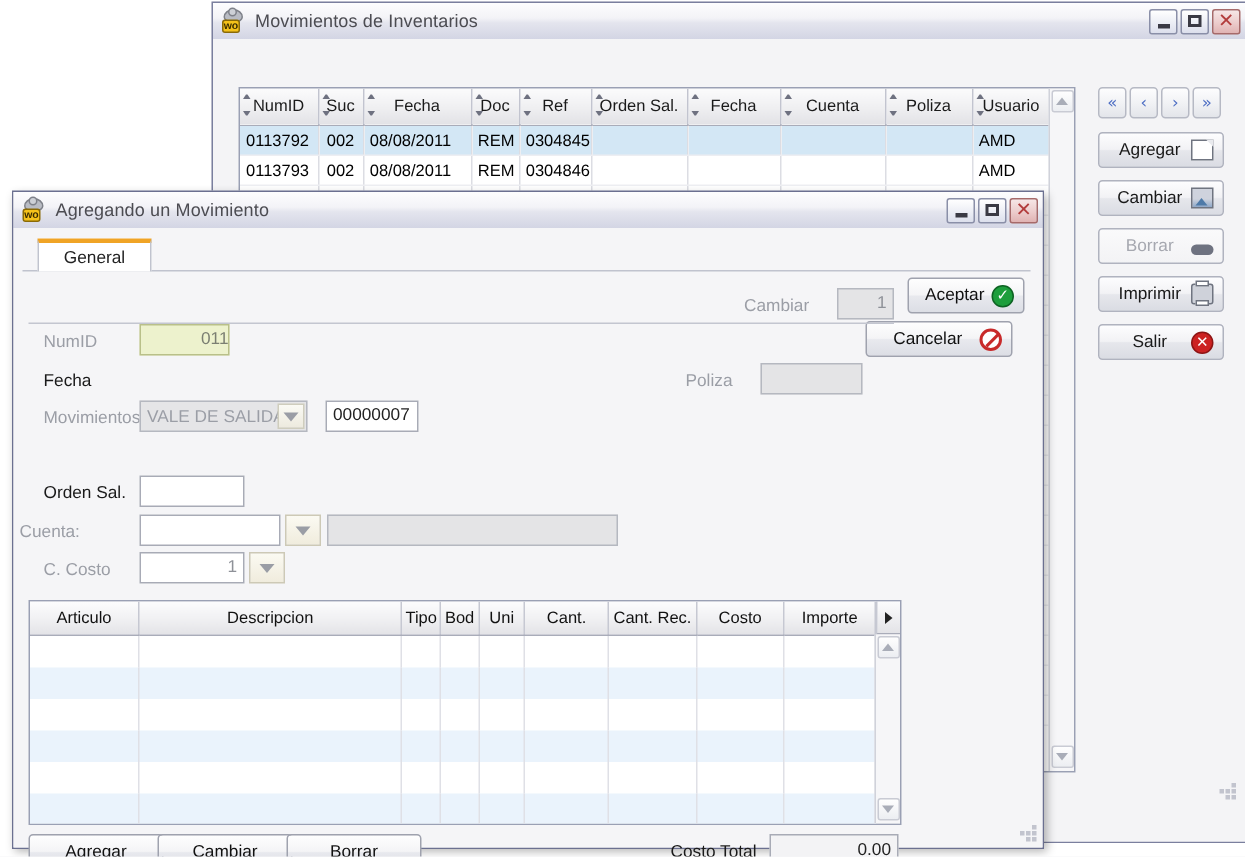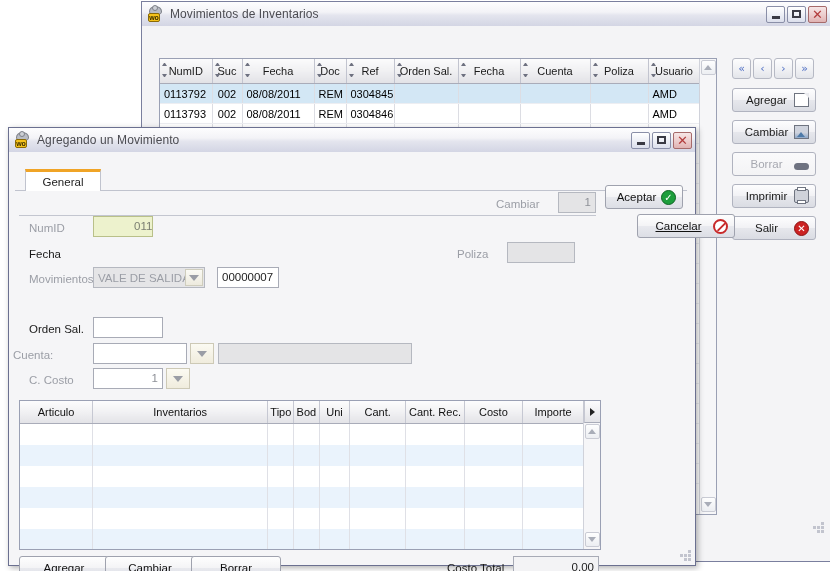--- a/index.html
+++ b/index.html
@@ -96,21 +96,21 @@
   .ic.print:after{content:"";position:absolute;left:2px;bottom:-2px;width:9px;height:4px;
      background:#fff;border:1px solid #6f7480;box-sizing:border-box;}
   .ic.xred{width:15px;height:15px;border-radius:50%;background:#cc2222;border:1px solid #8d1414;
      box-sizing:border-box;color:#fff;font-size:10px;line-height:13px;text-align:center;
      font-weight:bold;font-family:"DejaVu Sans",sans-serif;}
 
   
   #fgwin{left:8px;top:127px;width:686px;height:437px;border:1px solid #6b7090;
      box-shadow:2px 2px 6px rgba(0,0,0,.30);}
   #fgwin .body{position:absolute;left:0;top:24px;right:0;bottom:0;background:#f5f5f7;}
-  .tabstrip{position:absolute;left:6px;top:17px;right:8px;height:22px;}
+  .tabstrip{position:absolute;left:6px;top:7px;right:8px;height:22px;}
   .tab{position:absolute;left:10px;top:0;height:22px;min-width:76px;padding:0 14px;
      background:#fff;border:1px solid #c0c3ce;border-top:3px solid #f0a426;border-bottom:none;
      box-sizing:border-box;display:flex;align-items:center;justify-content:center;
      font-size:11.5px;color:#222;}
   .tabline{position:absolute;left:0;right:0;bottom:0;height:1px;background:#c0c3ce;}
 
   .fld-label{position:absolute;font-size:11.5px;color:#1a1a1a;white-space:nowrap;}
   .fld-label.dim{color:#9b9ea6;}
   .inp{position:absolute;background:#fff;border:1px solid #a8abb6;box-sizing:border-box;
      font-size:11.5px;color:#222;padding:0 4px;line-height:19px;height:21px;
@@ -581,21 +581,21 @@
 
     <div class="tabstrip">
       <div class="tabline"></div>
       <div class="tab">General</div>
     </div>
 
     <div class="dlgbtn" style="left:596px;top:33px;width:78px;">
       <span class="lbl">Aceptar</span>
       <span class="ic ok">✓</span>
     </div>
-    <div class="dlgbtn" style="left:628px;top:62px;width:98px;text-decoration:underline;">
+    <div class="dlgbtn" style="left:568px;top:62px;width:98px;">
       <span class="lbl">Cancelar</span>
       <span class="ic no"></span>
     </div>
 
     <div class="fld-label dim" style="left:487px;top:46px;">Cambiar</div>
     <div class="inp grayro right" style="left:549px;top:40px;width:38px;">1</div>
     <div style="position:absolute;left:10px;top:63px;width:577px;height:1px;background:#c3c6d0;"></div>
 
     <div class="fld-label dim" style="left:20px;top:70px;">NumID</div>
     <div class="inp keyfld" style="left:84px;top:64px;width:60px;">0113796</div>
@@ -640,21 +640,21 @@
             <col style="width:22px">
               <col style="width:26px">
               <col style="width:48px">
             <col style="width:50px">
               <col style="width:50px">
               <col style="width:52px">
           </colgroup>
           <thead>
               <tr id="fg-head">
                 <th>Articulo</th>
-                <th>Inventarios</th>
+                <th>Descripcion</th>
                 <th>Tipo</th>
                 <th>Bod</th>
                 <th>Uni</th>
                 <th>Cant.</th>
                 <th>Cant. Rec.</th>
                 <th>Costo</th>
                 <th>Importe</th>
               </tr>
             </thead>
           <tbody id="fg-body">

